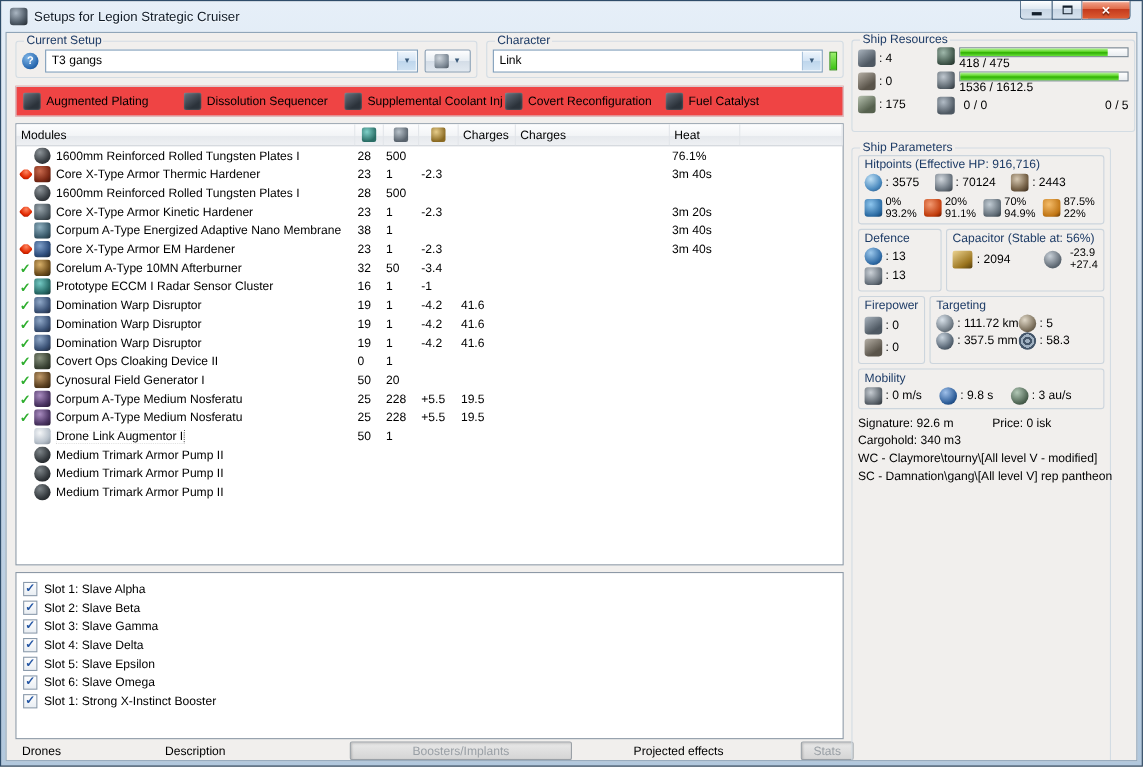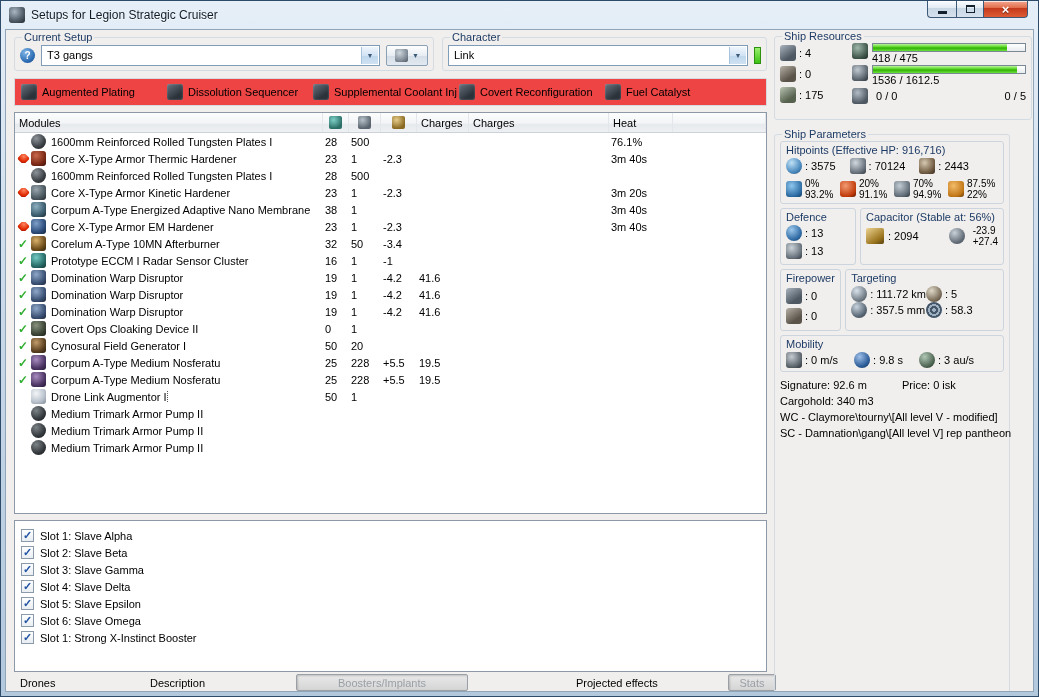--- a/index.html
+++ b/index.html
@@ -97,21 +97,21 @@
   .checkbox { width:13px; height:13px; flex:none; border:1px solid #8a9aab;
     background:linear-gradient(#fefefe,#e9eef3); display:flex; align-items:center; justify-content:center;
     font-size:11px; line-height:1; color:#2456a4; font-weight:bold; }
 
   .bottom-bar { position:absolute; left:8px; top:644px; width:753px; height:18px; }
   .btab { position:absolute; font-size:11px; color:#000; cursor:default; }
   .btab.plain { top:3px; }
   .btab.pressed, .btab.pressed-small { top:0; height:17px; border:1px solid #9aa0a6; border-radius:2px;
     background:linear-gradient(#e9e9e9,#d5d5d5); box-shadow:inset 1px 1px 2px rgba(0,0,0,.18);
     color:#9aa0a6; display:flex; align-items:center; justify-content:center; }
-  .btab.pressed { width:172px; left:282px; }
+  .btab.pressed { width:202px; left:304px; }
   .btab.pressed-small { width:48px; left:714px; }
   .btab:nth-child(1) { left:6px; }
   .btab:nth-child(2) { left:136px; }
   .btab:nth-child(4) { left:562px; }
 
   .resources-group { position:absolute; left:768px; top:0; width:258px; height:90px; }
   .params-group { position:absolute; left:768px; top:98px; width:236px; height:568px; }
 
   .pv { display:flex; align-items:center; gap:3px; font-size:11px; white-space:nowrap; }
   .eve-icon { width:16px; height:16px; border-radius:3px; flex:none; }

